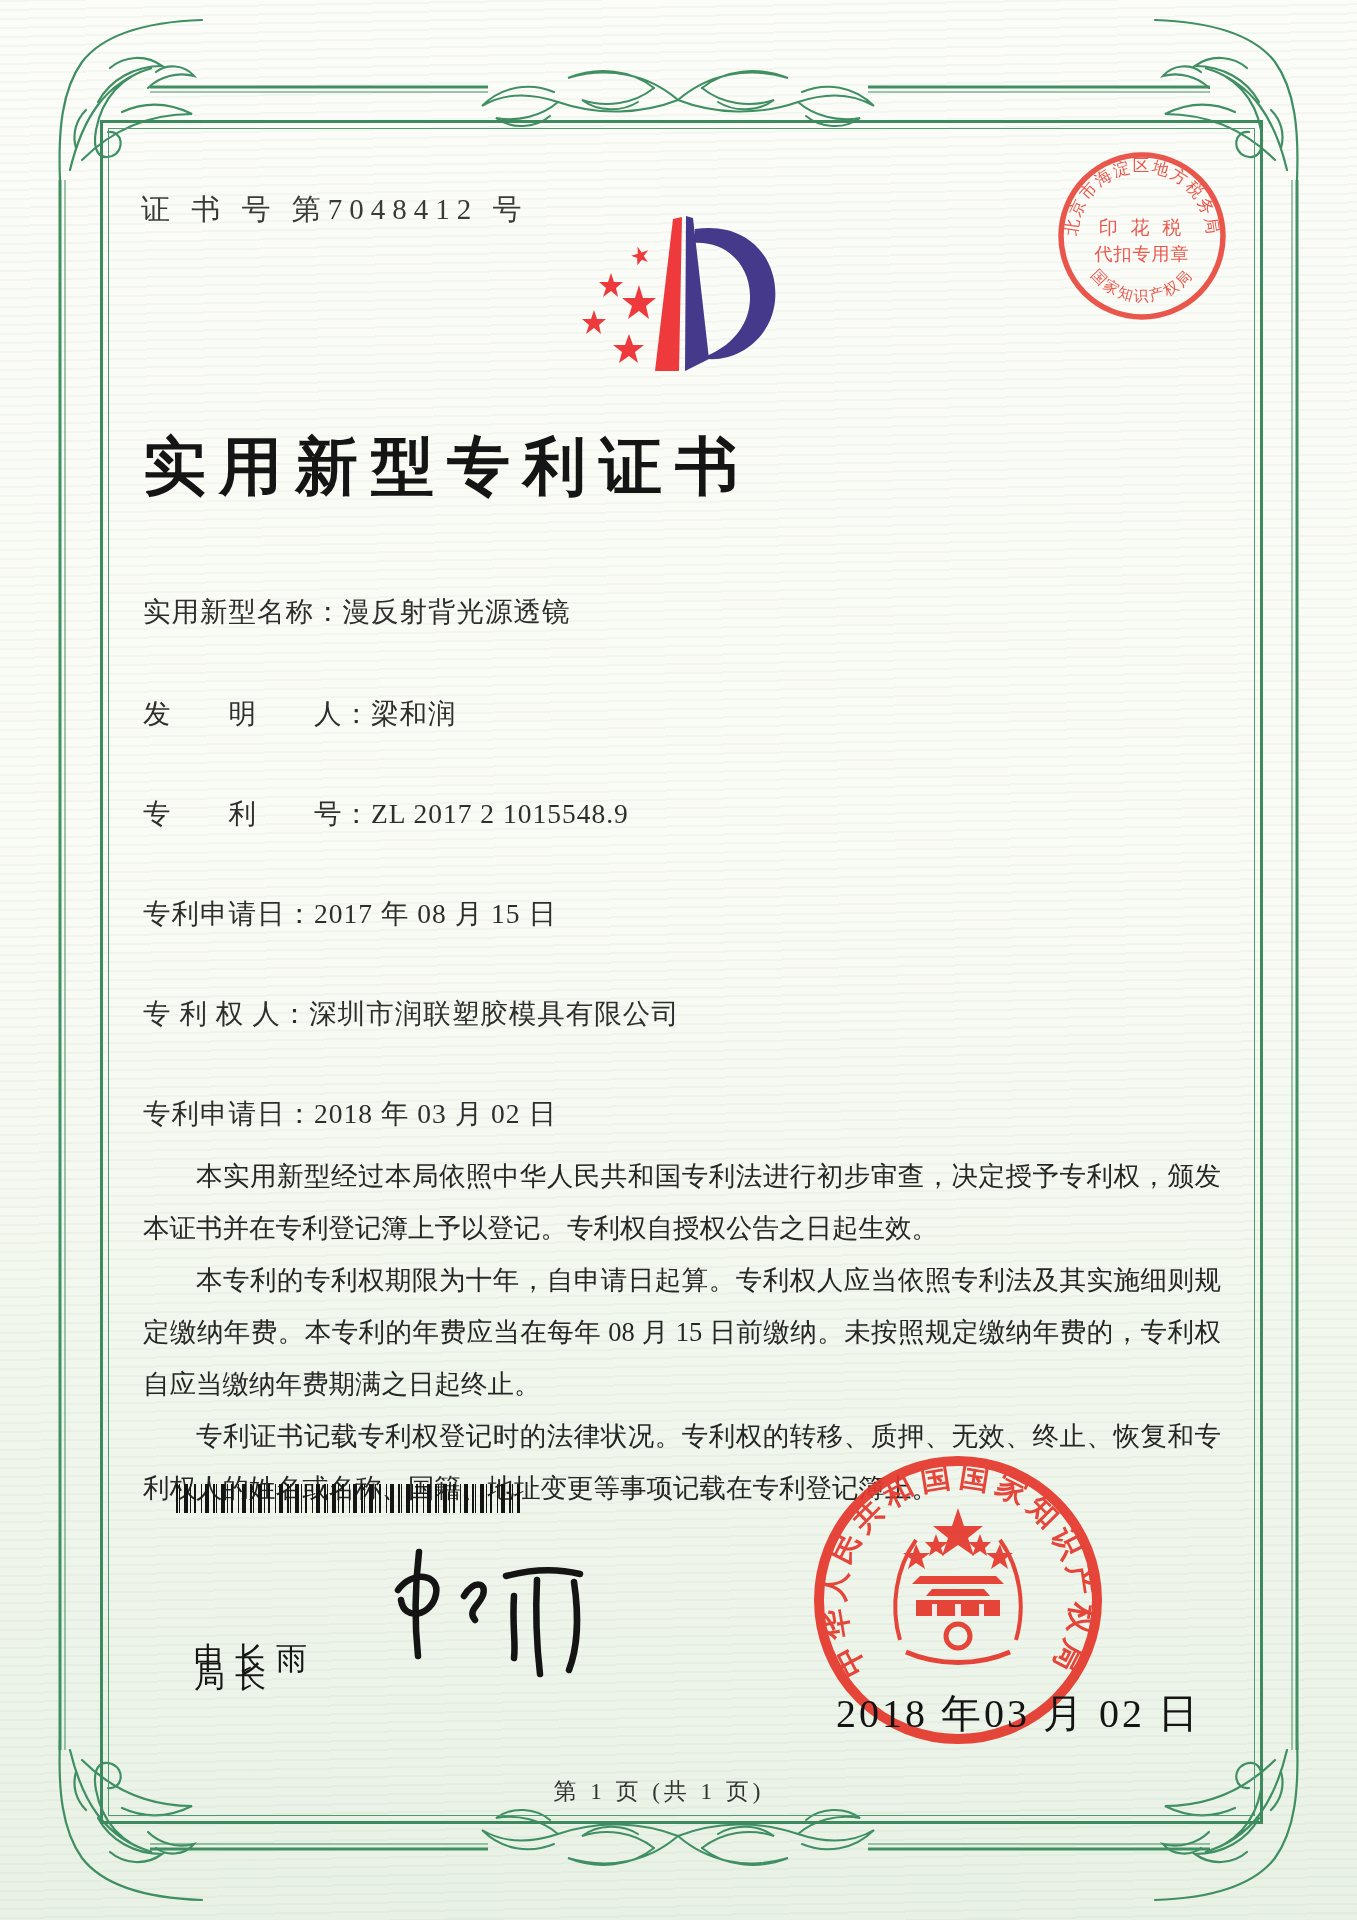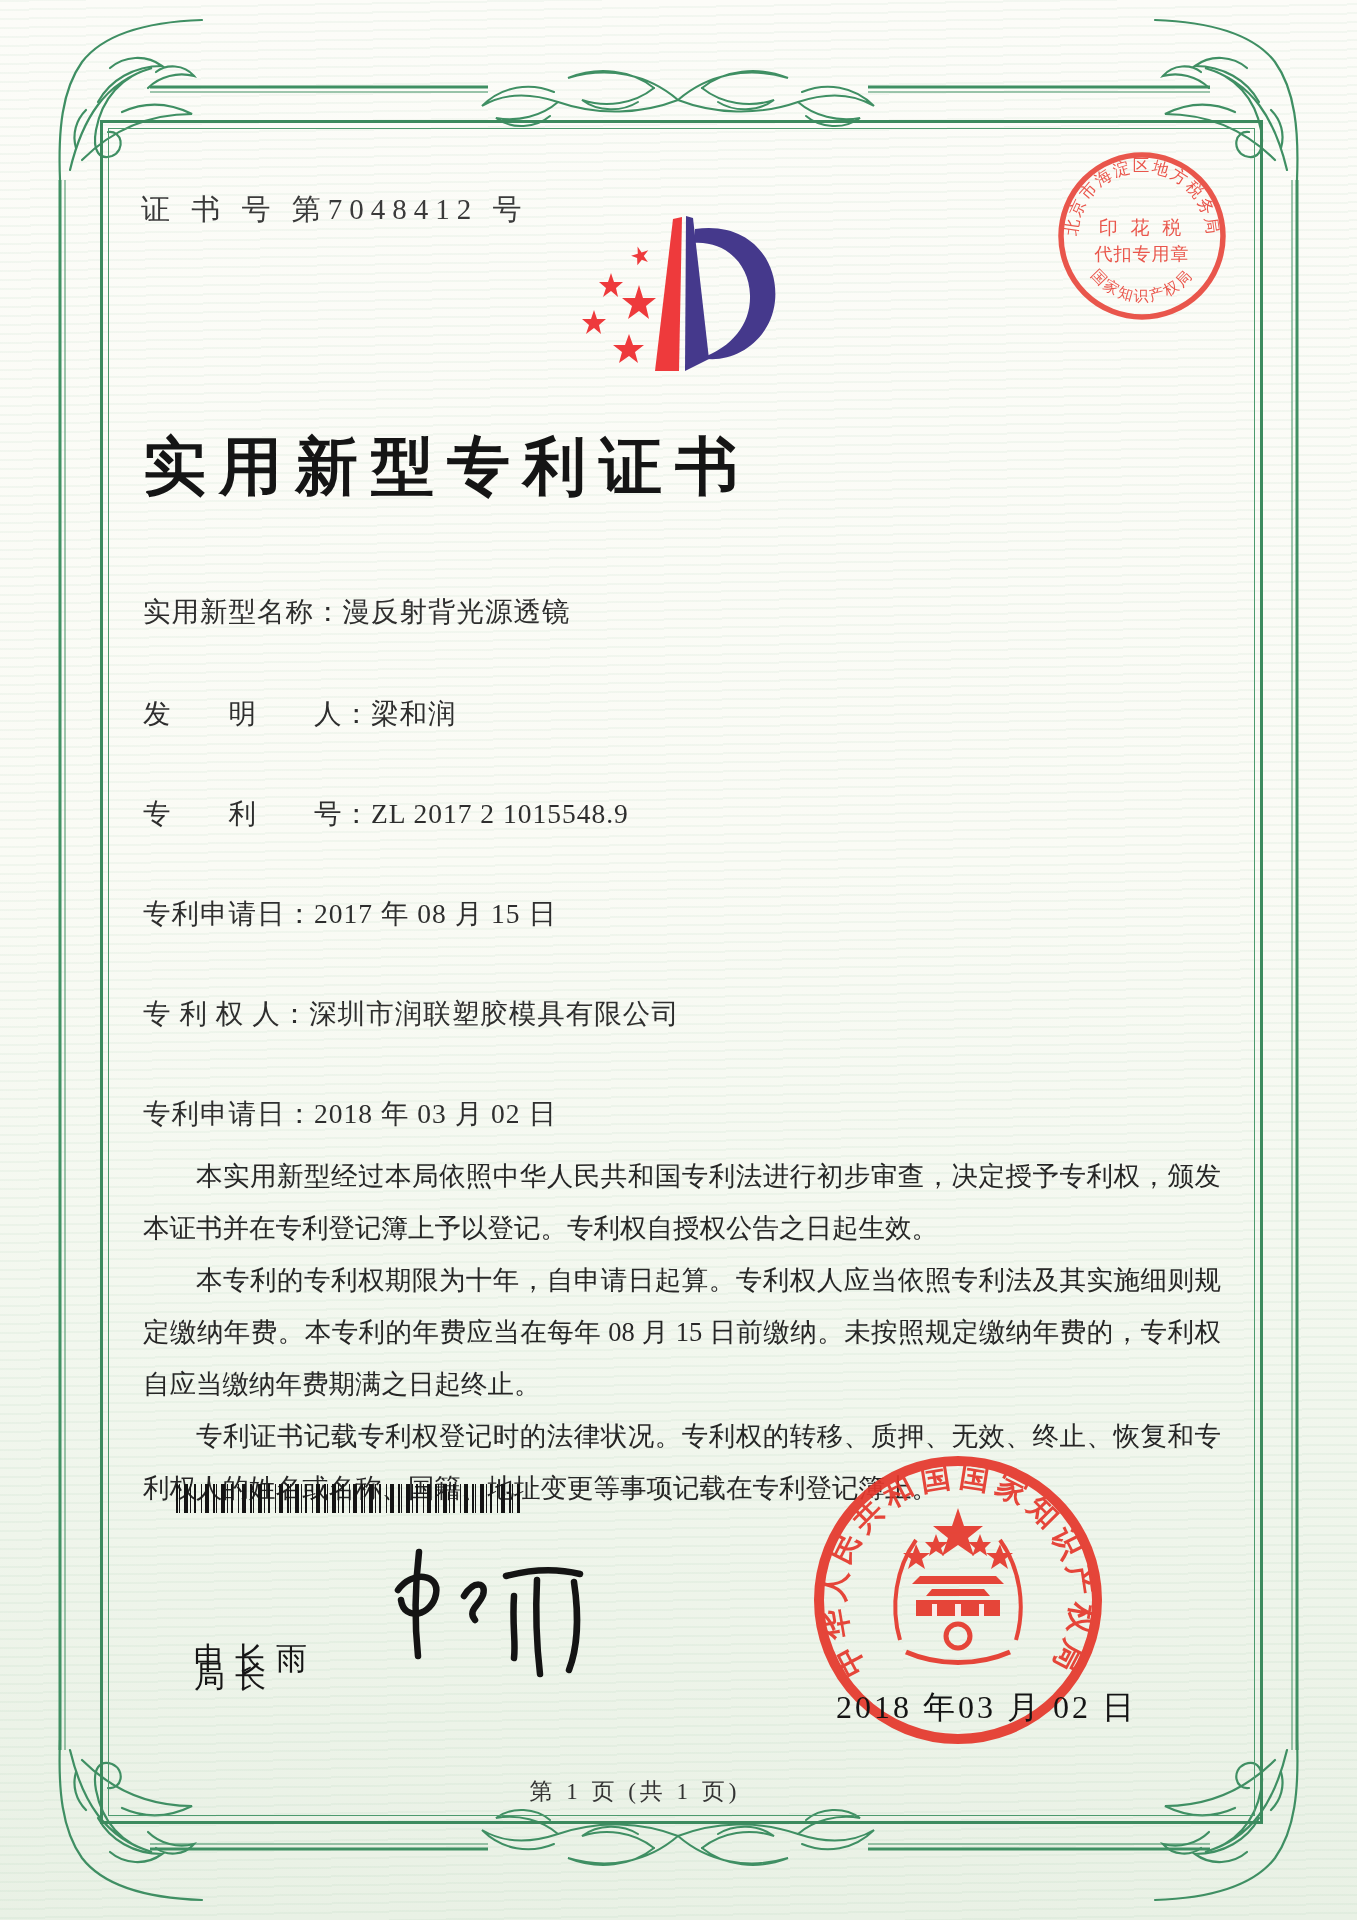--- a/index.html
+++ b/index.html
@@ -20,22 +20,22 @@
     text-align:justify;color:#262626;}
   .body-text p{margin:0;text-indent:2em;}
   .barcode{left:176px;top:1484px;width:344px;height:29px;
     background:
       repeating-linear-gradient(90deg,#141414 0 2px,transparent 2px 3px,#141414 3px 4px,transparent 4px 8px,#141414 8px 12px,transparent 12px 14px,#141414 14px 15px,transparent 15px 18px,#141414 18px 20px,transparent 20px 25px,#141414 25px 26px,transparent 26px 29px,#141414 29px 33px,transparent 33px 37px);
   }
   .director-label{left:194px;top:1656px;font-size:31px;letter-spacing:10px;
     font-family:"Liberation Sans","DejaVu Sans",sans-serif;color:#161616;}
   .director-name{left:194px;top:1638px;font-size:31px;letter-spacing:10px;
     font-family:Liberation Serif, serif;color:#161616;}
-  .issue-date{left:836px;top:1686px;font-size:32px;letter-spacing:3px;color:#141414;z-index:6;}
-  .footer{left:0;top:1776px;width:1270px;text-align:center;font-size:23px;letter-spacing:4px;color:#333;}
+  .issue-date{left:836px;top:1686px;font-size:40px;letter-spacing:3px;color:#141414;z-index:6;}
+  .footer{left:0;top:1776px;width:1270px;text-align:center;font-size:23px;letter-spacing:4px;color:#333;padding-left:24px;}
   .sig{left:388px;top:1538px;z-index:4;}
   .seal{left:808px;top:1450px;z-index:5;opacity:.92;}
   .taxstamp{left:1054px;top:148px;opacity:.9;}
   .logo{left:575px;top:213px;}
   .inner-frame{left:100px;top:120px;width:1157px;height:1698px;border:3px solid #3c8a5e;}
   .inner-frame::after{content:"";position:absolute;inset:5px;border:1.5px solid #4d9a6e;}
   svg text{font-family:"Liberation Serif","DejaVu Serif",serif;}
 </style>
 </head>
 <body>

